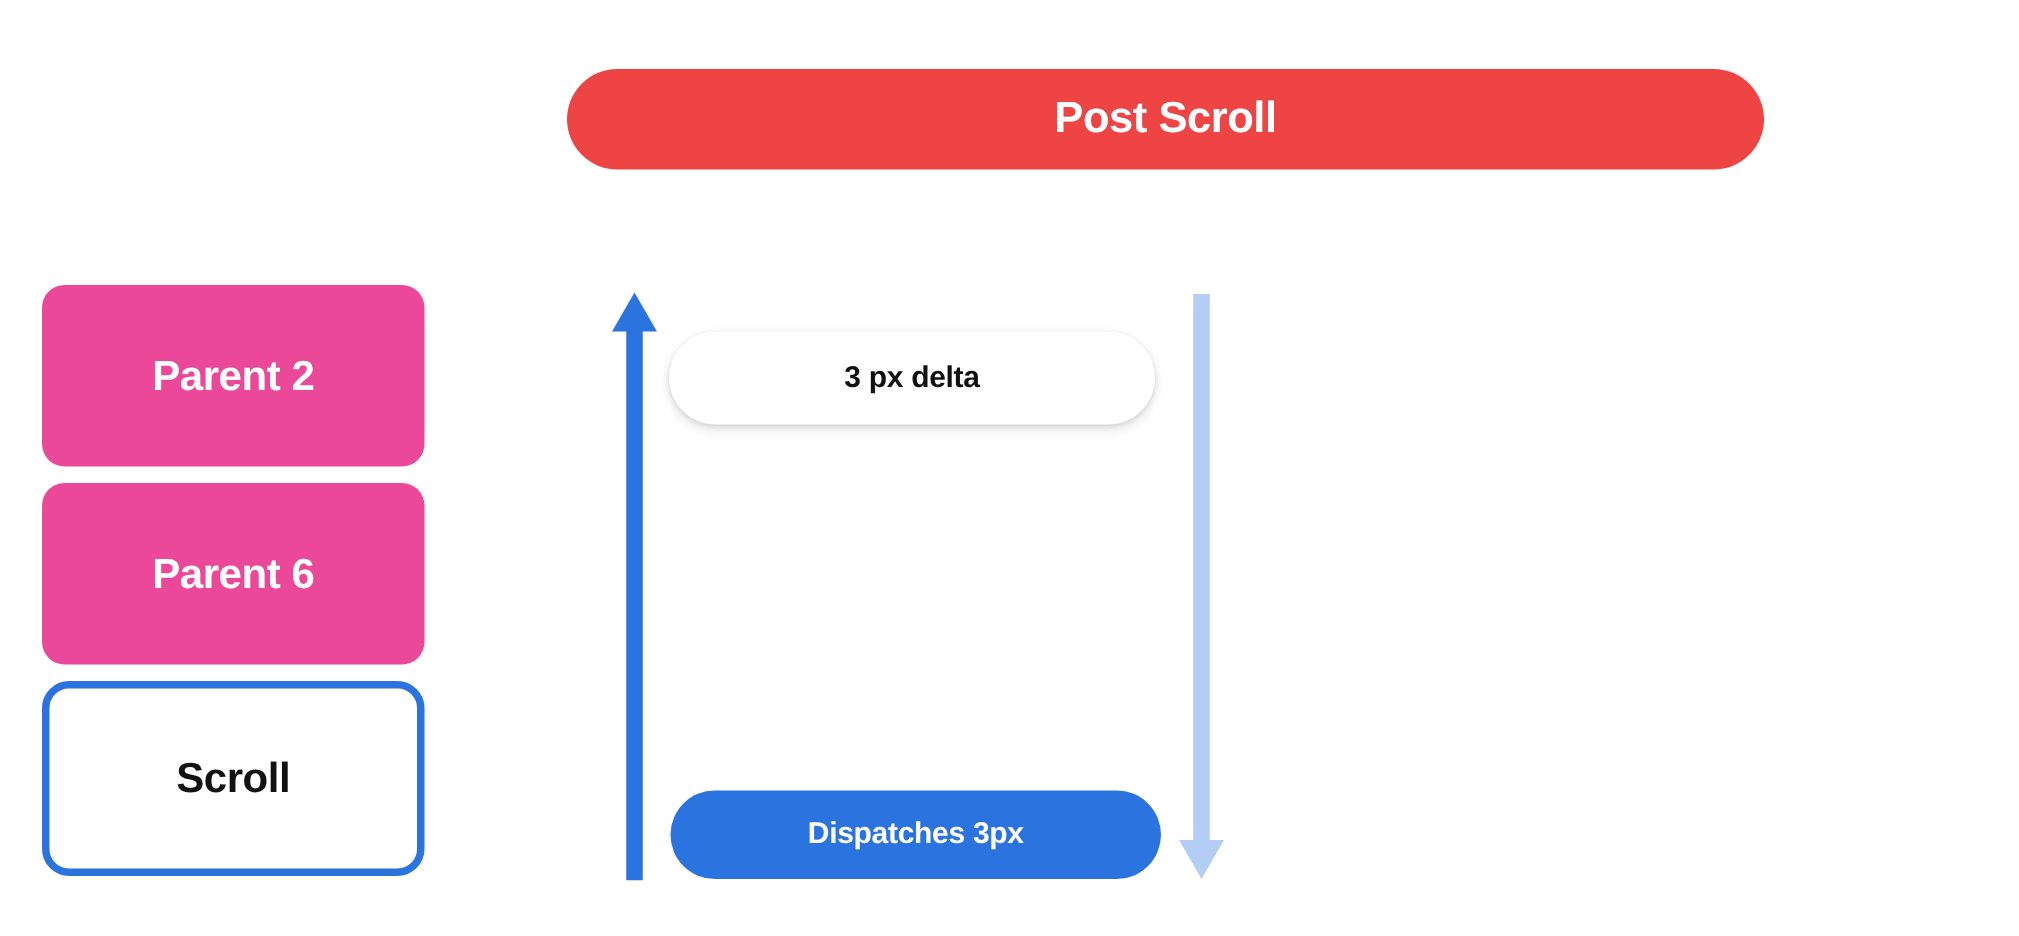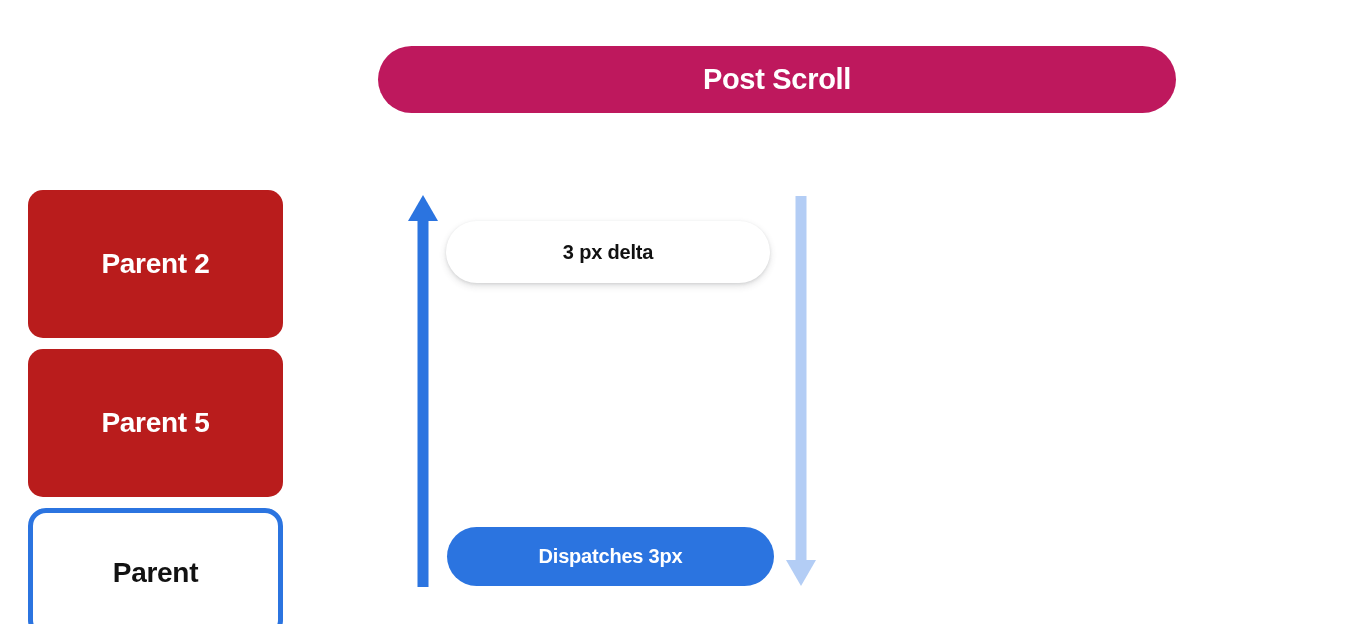--- a/index.html
+++ b/index.html
@@ -16,21 +16,21 @@
     -webkit-font-smoothing: antialiased;
   }
 
   
   .header-bar {
     position: absolute;
     left: 378px;
     top: 46px;
     width: 798px;
     height: 67px;
-    background: #be185d;
+    background: #ef4444;
     border-radius: 34px;
     display: flex;
     align-items: center;
     justify-content: center;
   }
   .header-bar .label {
     color: #ffffff;
     font-size: 29px;
     font-weight: bold;
     letter-spacing: -0.3px;
@@ -50,22 +50,22 @@
     align-items: center;
     justify-content: center;
     border-radius: 15px;
   }
   .stack-box .label {
     font-size: 28px;
     font-weight: bold;
     letter-spacing: -0.3px;
   }
   .stack-box.filled {
-    background: #b91c1c;
-    height: 148px;
+    background: #ec4899;
+    height: 121px;
   }
   .stack-box.filled .label {
     color: #ffffff;
   }
   .stack-box.outlined {
     background: #ffffff;
     height: 130px;
     border: 5px solid #2b74e0;
     border-radius: 18px;
   }
@@ -132,25 +132,25 @@
 <div class="header-bar">
   <span class="label">Post Scroll</span>
 </div>
 
 <div class="box-stack">
   <div class="stack-box filled">
     <span class="label">Parent 2</span>
   </div>
   <div class="stack-gap-1"></div>
   <div class="stack-box filled">
-    <span class="label">Parent 5</span>
+    <span class="label">Parent 6</span>
   </div>
   <div class="stack-gap-2"></div>
   <div class="stack-box outlined">
-    <span class="label">Parent</span>
+    <span class="label">Scroll</span>
   </div>
 </div>
 
 <span class="arrow arrow-up">
   <svg width="36" height="392" viewBox="0 0 36 392" xmlns="http://www.w3.org/2000/svg">
     <polygon points="18,0 33,26 3,26" fill="#2b74e0"></polygon>
     <rect x="12.5" y="22" width="11" height="370" fill="#2b74e0"></rect>
   </svg>
 </span>
 

